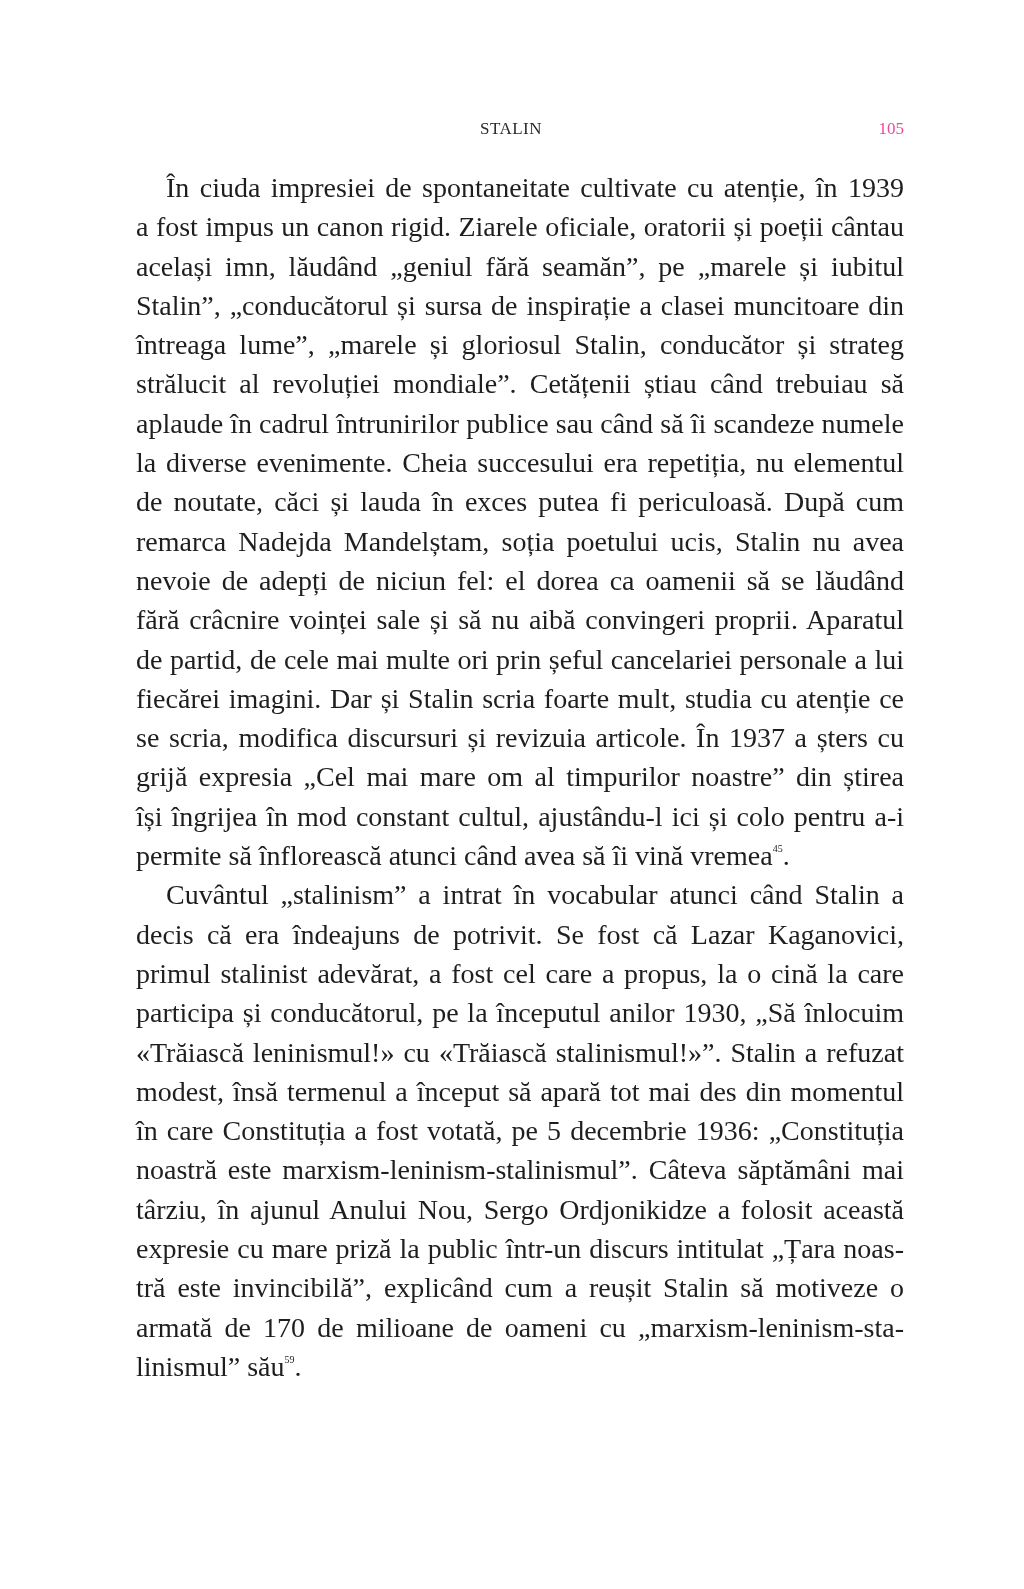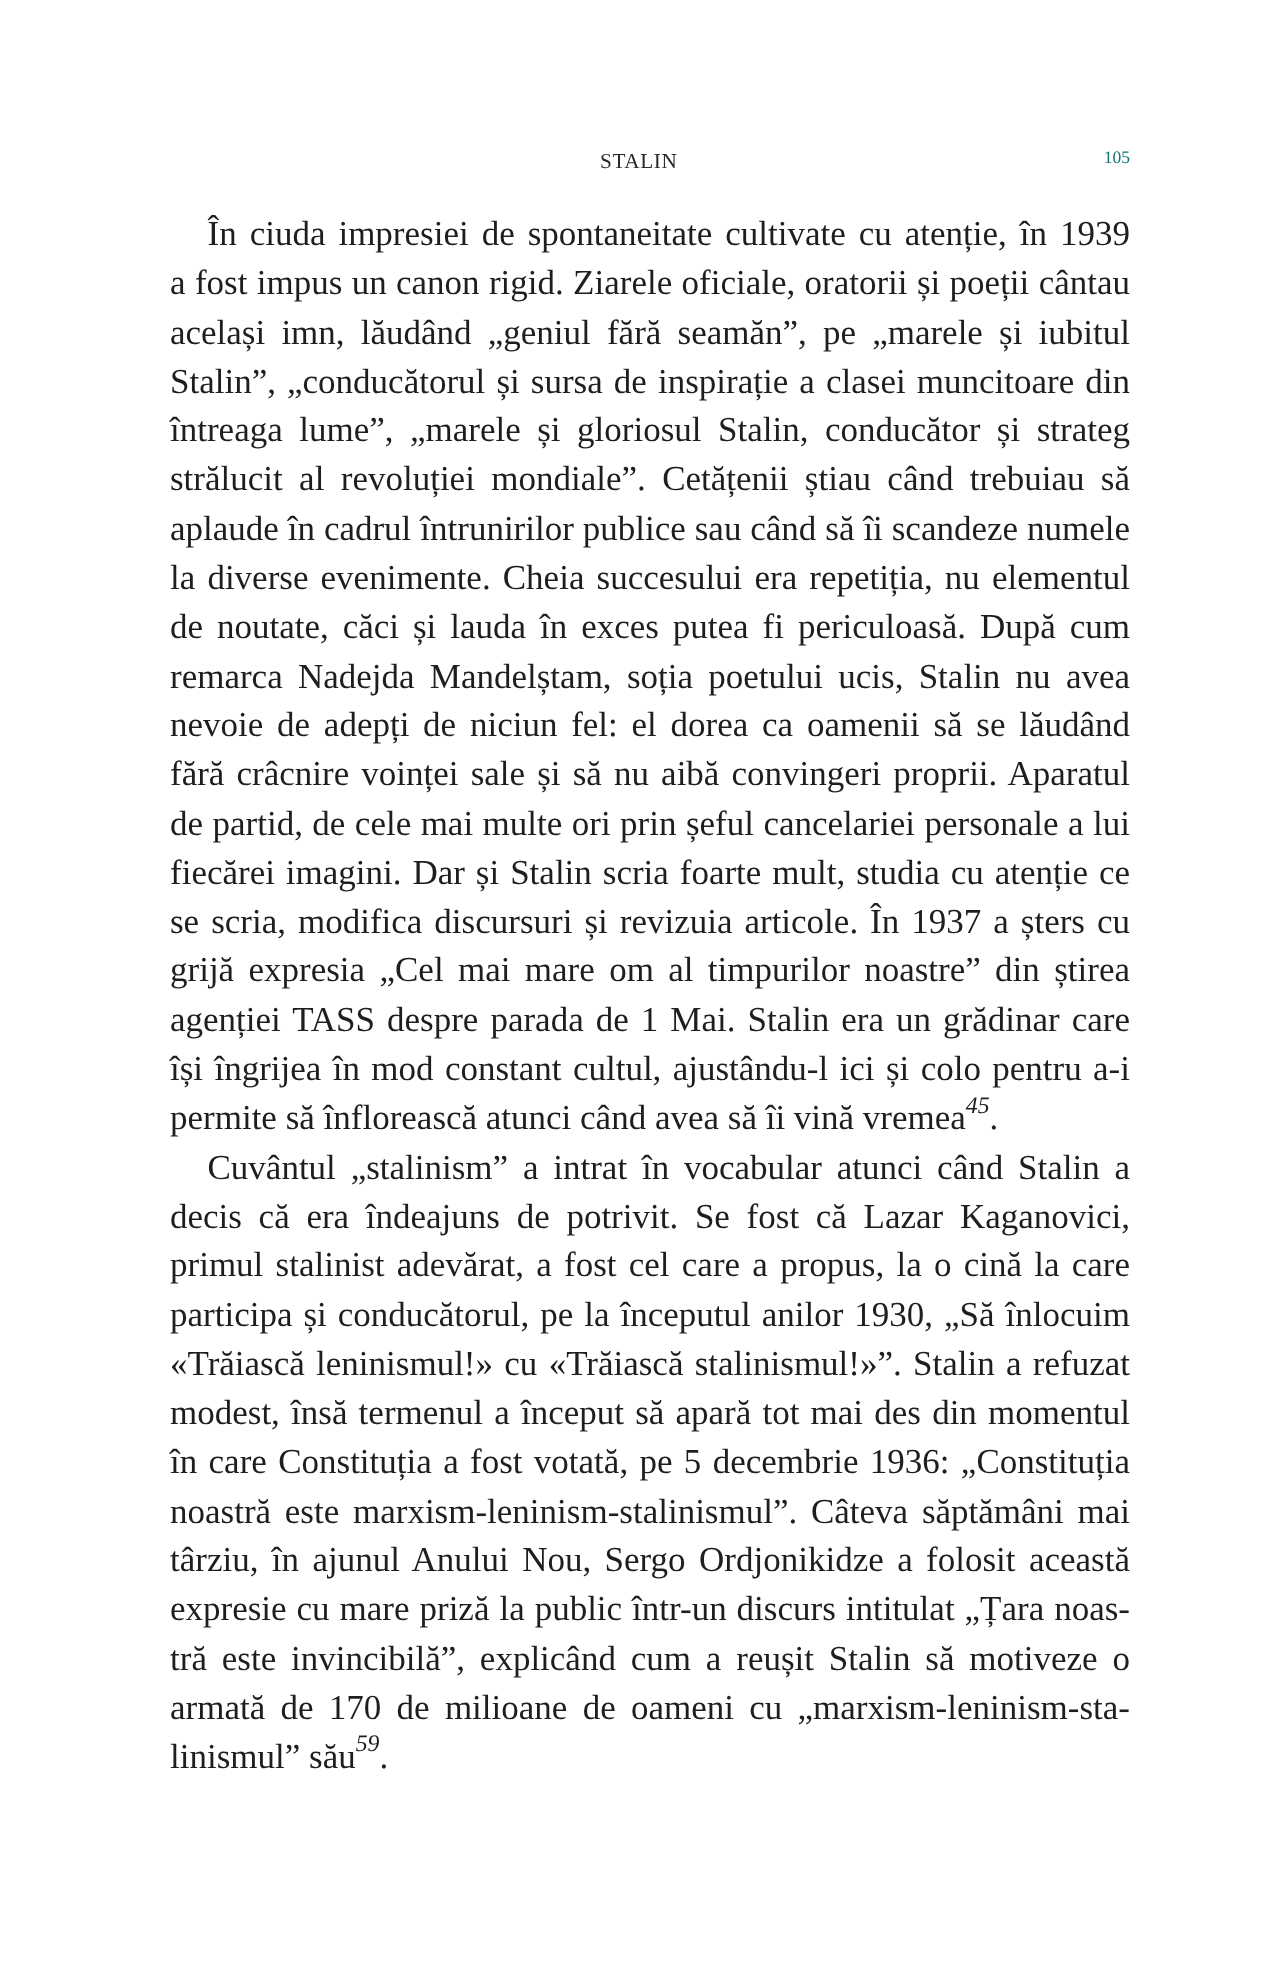--- a/index.html
+++ b/index.html
@@ -34,22 +34,22 @@
     left: 0;
     width: 786px;
     text-align: center;
     font-size: 17px;
     letter-spacing: 0.5px;
     color: #2a2a2a;
   }
   .page-number {
     position: absolute;
     right: 0;
-    font-size: 14px;
-    color: #0f766e;
+    font-size: 17px;
+    color: #ec4899;
   }
   .body-text {
     position: absolute;
     top: 168px;
     left: 120px;
     width: 784px;
   }
   .line {
     display: block;
     height: 39.3px;
@@ -70,24 +70,23 @@
   .line-inner {
     display: block;
     text-align: justify;
     text-align-last: justify;
     white-space: normal;
   }
   .line.last .line-inner {
     text-align-last: left;
   }
   sup.fn {
-    font-size: 19px;
+    font-size: 10px;
     line-height: 0;
     vertical-align: 13px;
-    font-style: italic;
   }
 </style>
 </head>
 <body>
 
 <div class="page">
 
   <div class="running-head">
     <span class="running-title">STALIN</span>
     <span class="page-number">105</span>
@@ -138,23 +137,20 @@
       <span class="line">
           <span class="line-inner">fiecărei imagini. Dar și Stalin scria foarte mult, studia cu atenție ce</span>
         </span>
       <span class="line">
           <span class="line-inner">se scria, modifica discursuri și revizuia articole. În 1937 a șters cu</span>
         </span>
       <span class="line">
           <span class="line-inner">grijă expresia „Cel mai mare om al timpurilor noastre” din știrea</span>
         </span>
       <span class="line">
-          <span class="line-inner">agenției TASS despre parada de 1 Mai. Stalin era un grădinar care</span>
-        </span>
-      <span class="line">
           <span class="line-inner">își îngrijea în mod constant cultul, ajustându-l ici și colo pentru a-i</span>
         </span>
       <span class="line last">
           <span class="line-inner"><span>permite să înflorească atunci când avea să îi vină vremea</span><sup class="fn">45</sup><span>.</span></span>
         </span>
     </div>
 
     <div class="paragraph">
       <span class="line indent">
           <span class="line-inner">Cuvântul „stalinism” a intrat în vocabular atunci când Stalin a</span>

